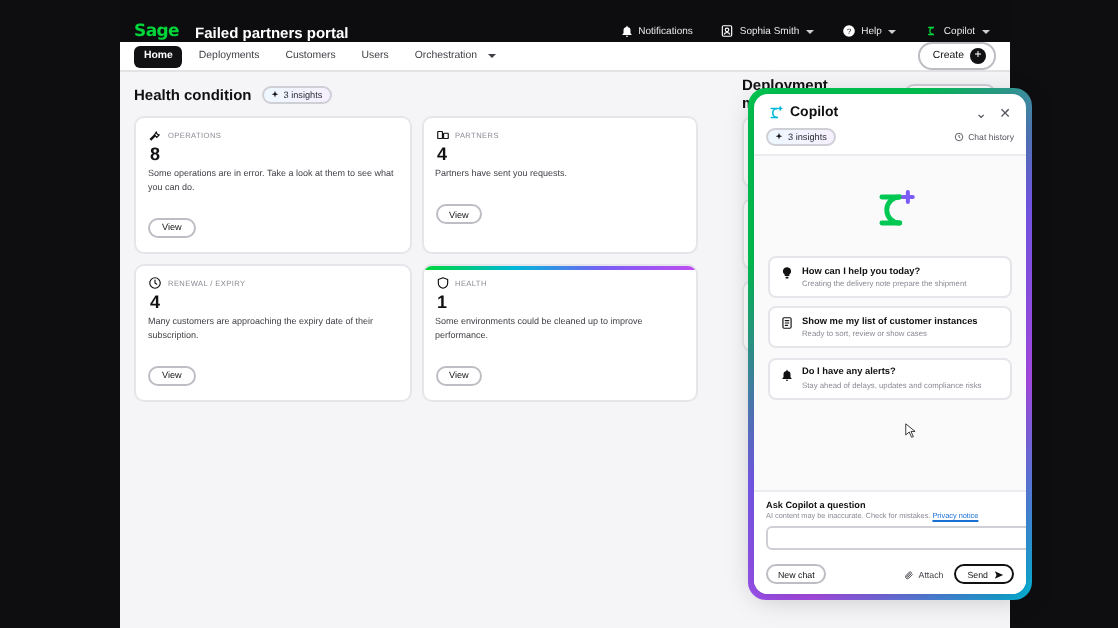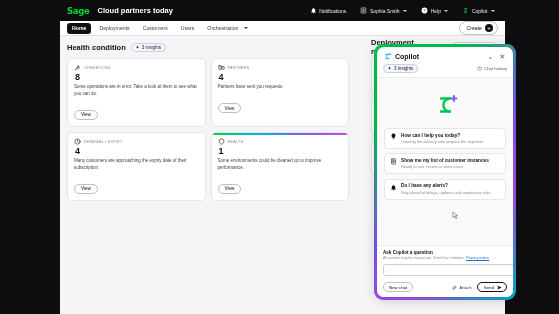--- a/index.html
+++ b/index.html
@@ -27,21 +27,21 @@
     position: absolute;
     left: 60px; top: 0; right: 54px; bottom: 0;
     background: #ffffff;
     overflow: hidden;
   }
 
   
   .topbar {
     height: 21px;
     background: #0d0d0f;
-    display: flex; align-items: center;
+    display: flex; align-items: flex-end;
     padding: 0 7px;
     gap: 8px;
   }
   .logo {
     font-size: 8.5px; font-weight: bold;
     color: #00d639;
     letter-spacing: -0.3px;
     font-family: "DejaVu Sans", sans-serif;
   }
   .app-title {
@@ -319,21 +319,21 @@
 
 <div id="screen">
 
   <div class="os-left"></div>
   <div class="os-right"></div>
 
   <div class="app-window">
 
     <div class="topbar">
       <span class="logo">Sage</span>
-      <span class="app-title">Cloud partners today</span>
+      <span class="app-title">Failed partners portal</span>
       <span class="topbar-spacer"></span>
 
       <div class="tb-item">
         <svg class="tb-ico" viewBox="0 0 24 24" fill="#fff">
           <path d="M12 22a2 2 0 0 0 2-2h-4a2 2 0 0 0 2 2zm6-6v-5a6 6 0 0 0-5-5.9V4a1 1 0 1 0-2 0v1.1A6 6 0 0 0 6 11v5l-2 2v1h16v-1l-2-2z"></path>
         </svg>
         <span>Notifications</span>
       </div>
 
       <div class="tb-item">

